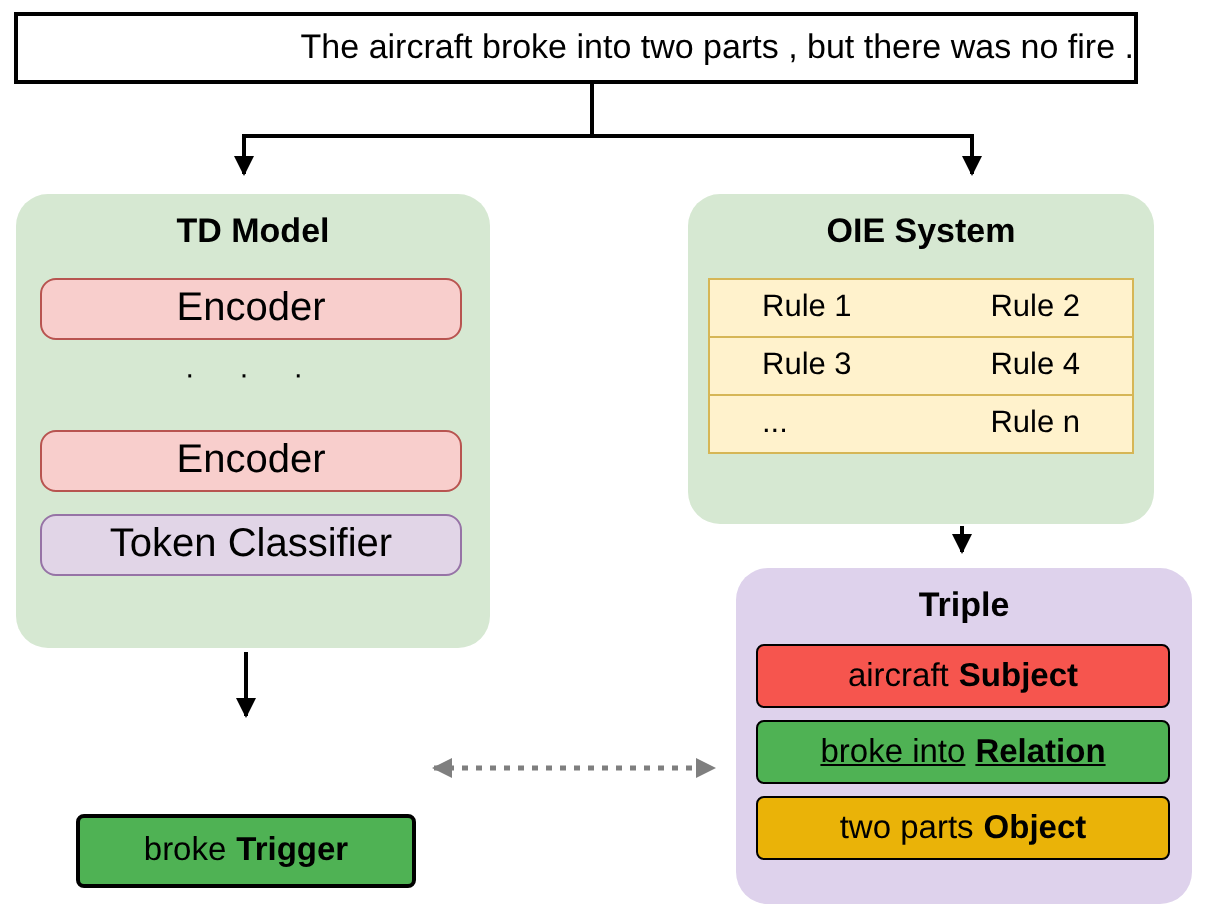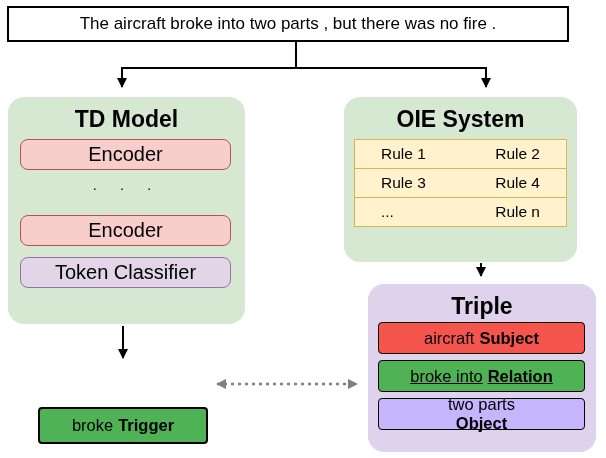--- a/index.html
+++ b/index.html
@@ -18,34 +18,34 @@
     width: 606px; height: 458px;
     pointer-events: none;
   }
 
   .sentence-box {
     position: absolute;
     left: 7px; top: 6px;
     width: 558px; height: 32px;
     border: 2px solid #000;
     background: #fff;
-    display: flex; align-items: center; justify-content: center;
+    display: flex; align-items: center; justify-content: flex-end;
     font-size: 17px;
   }
 
   .container {
     position: absolute;
     border-radius: 16px;
   }
   .container .title {
     position: absolute;
     left: 0; right: 0; top: 9px;
     text-align: center;
     font-weight: bold;
-    font-size: 23px;
+    font-size: 17px;
   }
 
   .td-container { left: 8px; top: 97px; width: 237px; height: 227px; }
   .td-inner {
     position: absolute;
     left: 12px; width: 209px; height: 29px;
     border-radius: 8px;
     display: flex; align-items: center; justify-content: center;
     font-size: 20px;
   }
@@ -171,20 +171,20 @@
     <div class="triple-item triple-item-1" style="background-color: rgb(246, 85, 78);">
       <span>aircraft</span>
         <span class="gap"></span>
         <b>Subject</b>
     </div>
     <div class="triple-item triple-item-2" style="background-color: rgb(79, 178, 84);">
       <span>broke into</span>
         <span class="gap"></span>
         <b>Relation</b>
     </div>
-    <div class="triple-item triple-item-3" style="background-color: #c4b5fd; flex-direction: column;">
+    <div class="triple-item triple-item-3" style="background-color: #eab308;">
       <span>two parts</span>
         <span class="gap"></span>
         <b>Object</b>
     </div>
   </div>
 
 </div>
 
 </body></html>

